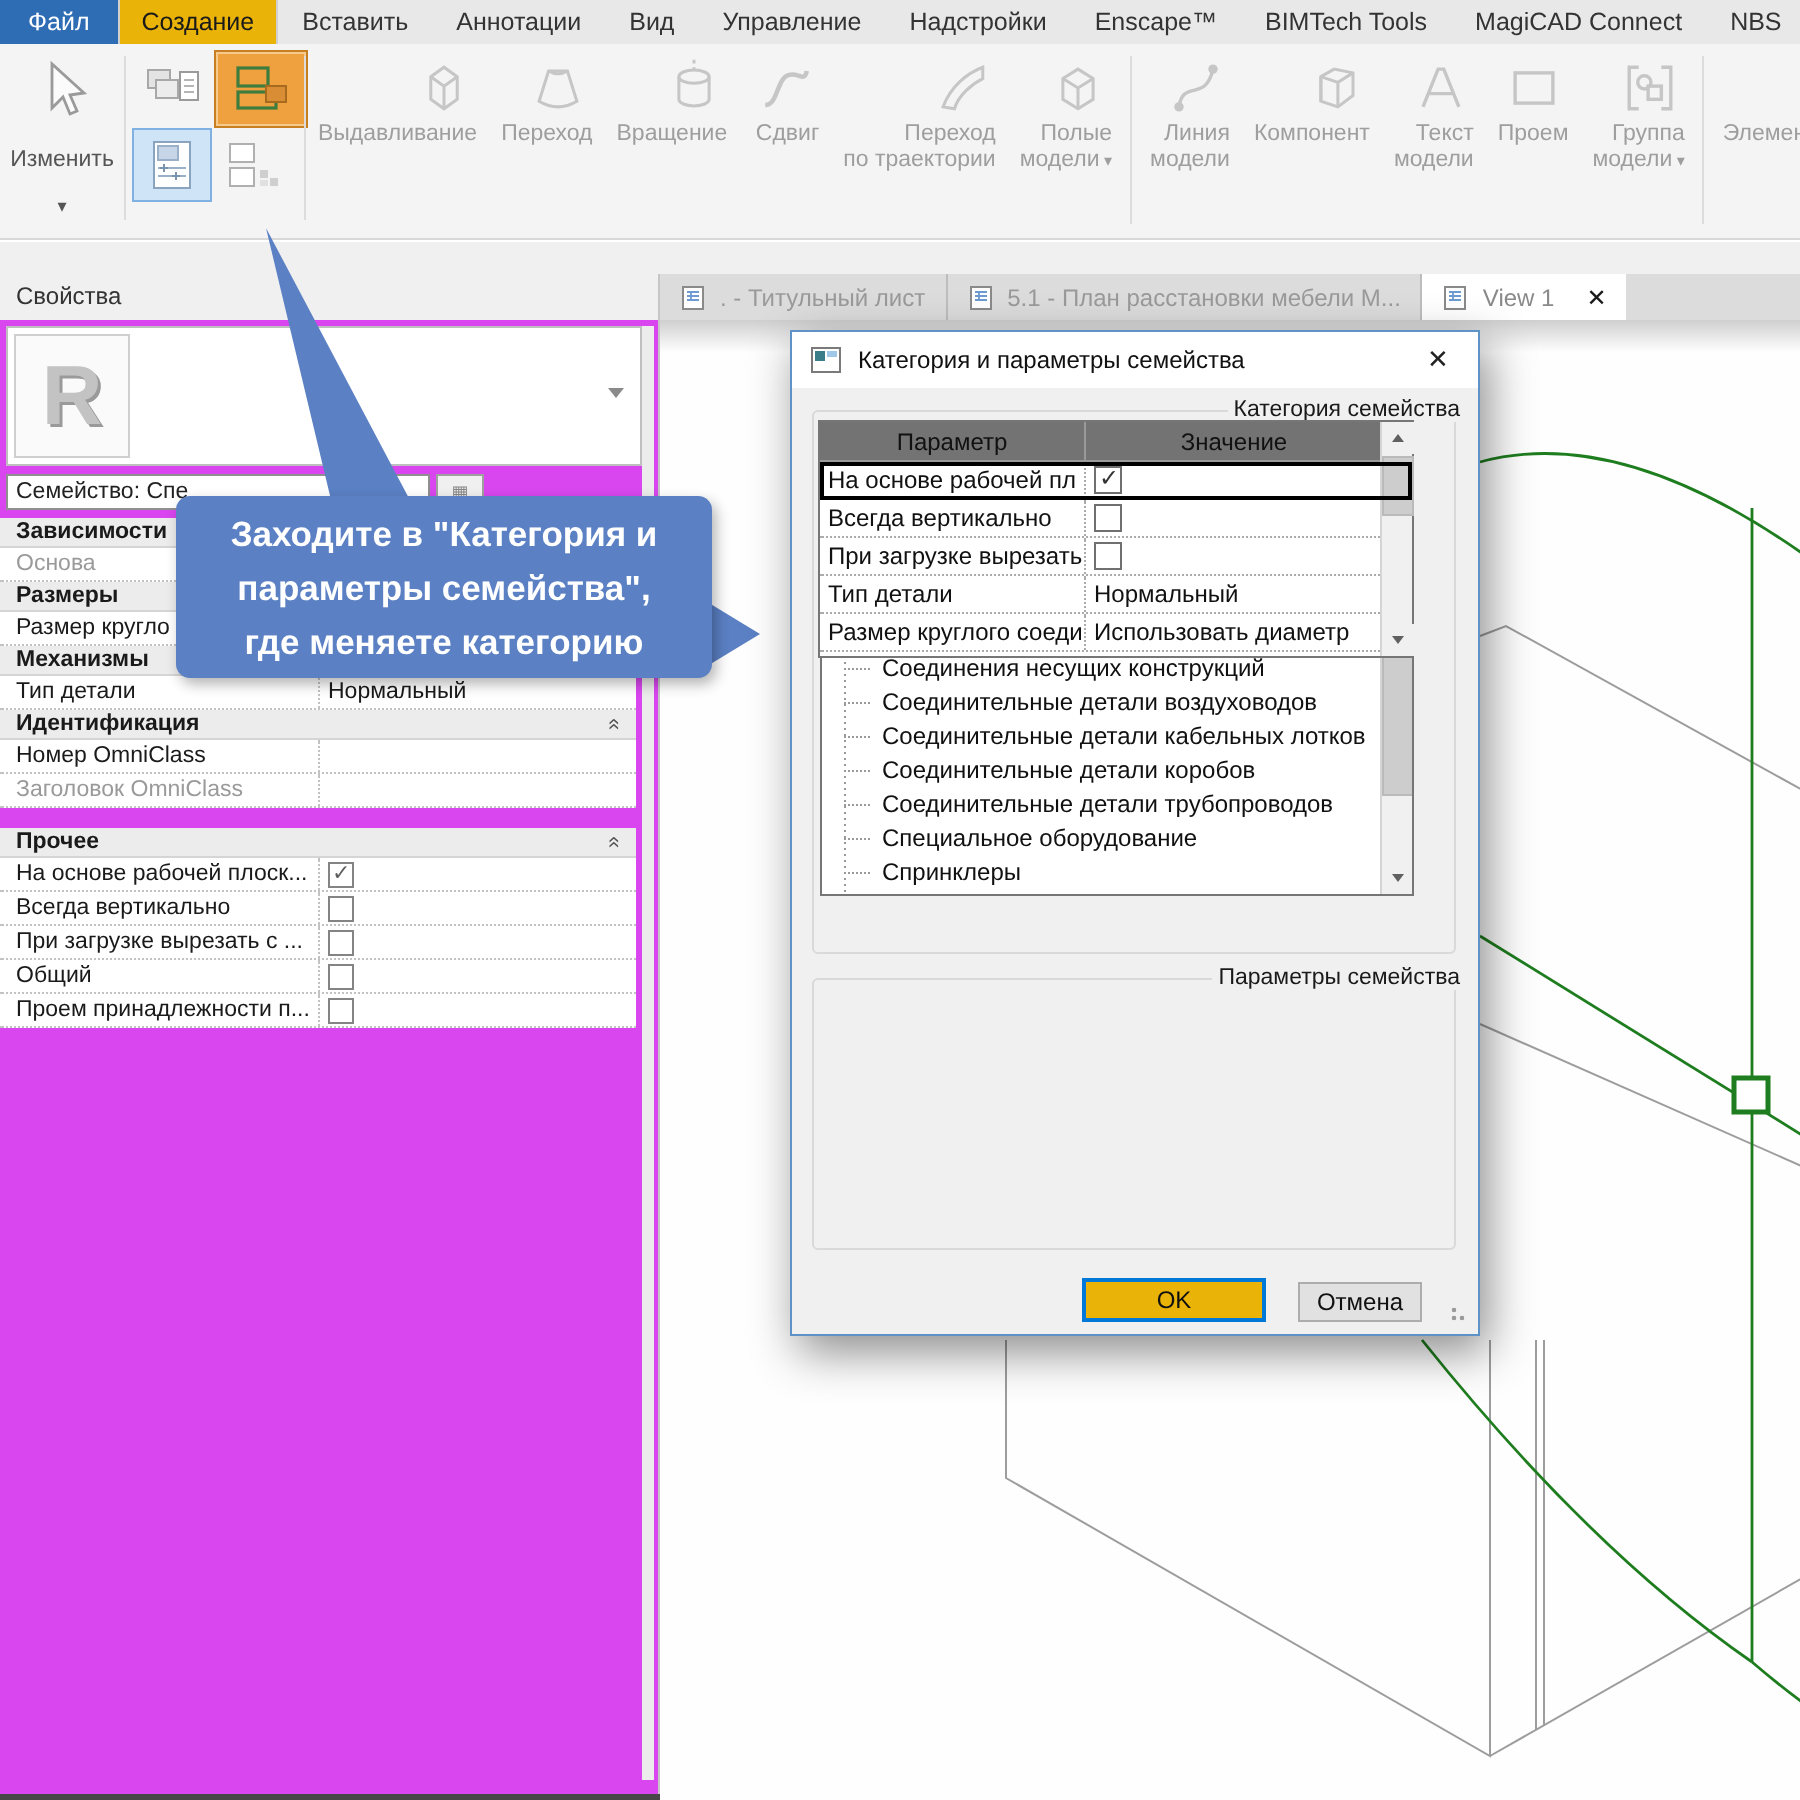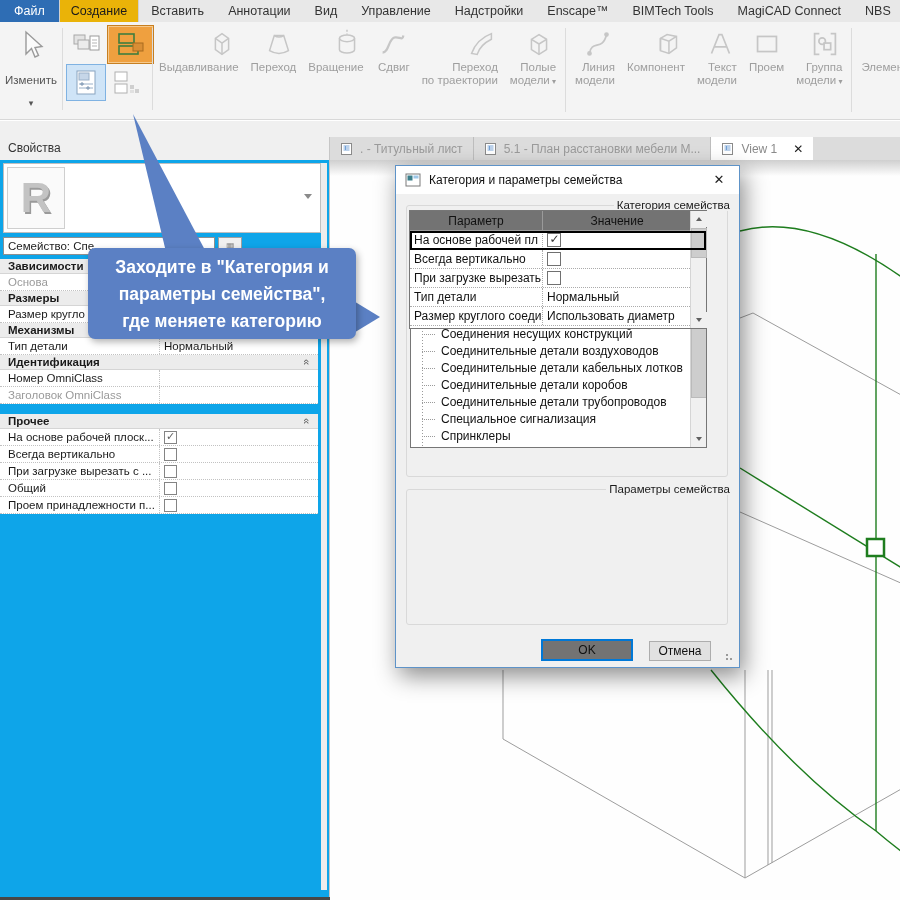--- a/index.html
+++ b/index.html
@@ -28,21 +28,21 @@
   .sbtn.bluesel{background:#cfe4f7;border-color:#7fb2e2;}
   .sbtn.plain{border-color:transparent;}
   .tools{position:absolute;left:153px;top:2px;width:747px;height:94px;display:flex;align-items:flex-start;overflow:hidden;}
   .tool{display:flex;flex-direction:column;align-items:flex-end;padding:3px 6px 0;flex:0 0 auto;}
   .tool .ticon{width:34px;height:34px;}
   .tool .tl1,.tool .tl2{font-size:11.5px;line-height:13px;color:#9e9e9e;text-align:center;}
   .tool.caret .tl2::after{content:" ▾";font-size:8px;color:#9e9e9e;}
   .tool.sep{width:1px;padding:0;margin:4px 3px 0;height:84px;background:#dcdcdc;}
 
   
-  .props{position:absolute;left:0;top:137px;width:330px;height:763px;background:#0ea5e9;}
+  .props{position:absolute;left:0;top:137px;width:330px;height:763px;background:#d946ef;}
   .props-header{position:absolute;left:0;top:0;width:330px;height:23px;background:#f0f0f0;
                 font-size:12px;color:#333;padding:4px 0 0 8px;}
   .preview{position:absolute;left:3px;top:26px;width:318px;height:70px;background:#fff;border:1px solid #bfbfbf;}
   .preview .thumb{position:absolute;left:3px;top:3px;width:58px;height:62px;border:1px solid #cfcfcf;background:#fafafa;
                   display:flex;align-items:center;justify-content:center;}
   .preview .rletter{font-size:42px;font-weight:bold;color:#c3c3c3;text-shadow:1.5px 1.5px 0 #9a9a9a;}
   .preview .ddarrow{position:absolute;right:8px;top:30px;width:0;height:0;border-left:4px solid transparent;
                     border-right:4px solid transparent;border-top:5px solid #8a8a8a;}
   .famcombo{position:absolute;left:3px;top:100px;width:212px;height:18px;border:1px solid #8f8f8f;background:#fff;
             font-size:11.5px;color:#222;padding:2px 0 0 4px;overflow:hidden;white-space:nowrap;}
@@ -136,21 +136,21 @@
               overflow:hidden;white-space:nowrap;}
   .pt-row .c2{width:148px;padding-left:4px;overflow:hidden;white-space:nowrap;display:flex;align-items:center;height:100%;}
   .pt-row.selected{outline:2px solid #000;outline-offset:-2px;z-index:2;}
   .pt-row .cb{display:none;width:14px;height:14px;border:1px solid #707070;background:#fff;position:relative;}
   .pt-row.check .cb{display:inline-block;}
   .pt-row.check.checked .cb::after{content:"✓";position:absolute;left:1.5px;top:-2px;font-size:12px;color:#333;}
   .pt-scroll{position:absolute;right:0;top:0;bottom:0;width:16px;}
   .pt-scroll .thumb{top:17px;height:30px;}
 
   .btn{position:absolute;font-size:12px;text-align:center;background:#e1e1e1;border:1px solid #adadad;}
-  .btn-ok{left:145px;top:445px;width:92px;height:22px;border:2px solid #0078d7;background:#737373;padding-top:2px;}
+  .btn-ok{left:145px;top:445px;width:92px;height:22px;border:2px solid #0078d7;background:#eab308;padding-top:2px;}
   .btn-cancel{left:253px;top:447px;width:62px;height:20px;padding-top:2px;}
   .grip{position:absolute;right:4px;bottom:4px;width:10px;height:10px;
         background:radial-gradient(circle at 2px 2px,#9a9a9a 1px,transparent 1.3px),
                    radial-gradient(circle at 6px 6px,#9a9a9a 1px,transparent 1.3px),
                    radial-gradient(circle at 2px 6px,#9a9a9a 1px,transparent 1.3px);}
 </style>
 </head>
 <body>
 
 <div id="app">
@@ -677,21 +677,21 @@
               <span class="clab">Соединительные детали коробов</span>
             </div>
 
             <div class="cat-item">
               <span class="dash"></span>
               <span class="clab">Соединительные детали трубопроводов</span>
             </div>
 
             <div class="cat-item">
               <span class="dash"></span>
-              <span class="clab">Специальное сигнализация</span>
+              <span class="clab">Специальное оборудование</span>
             </div>
 
             <div class="cat-item">
               <span class="dash"></span>
               <span class="clab">Спринклеры</span>
             </div>
 
             <div class="cat-item">
 
               <span class="clab">Телефонные устройства</span>

